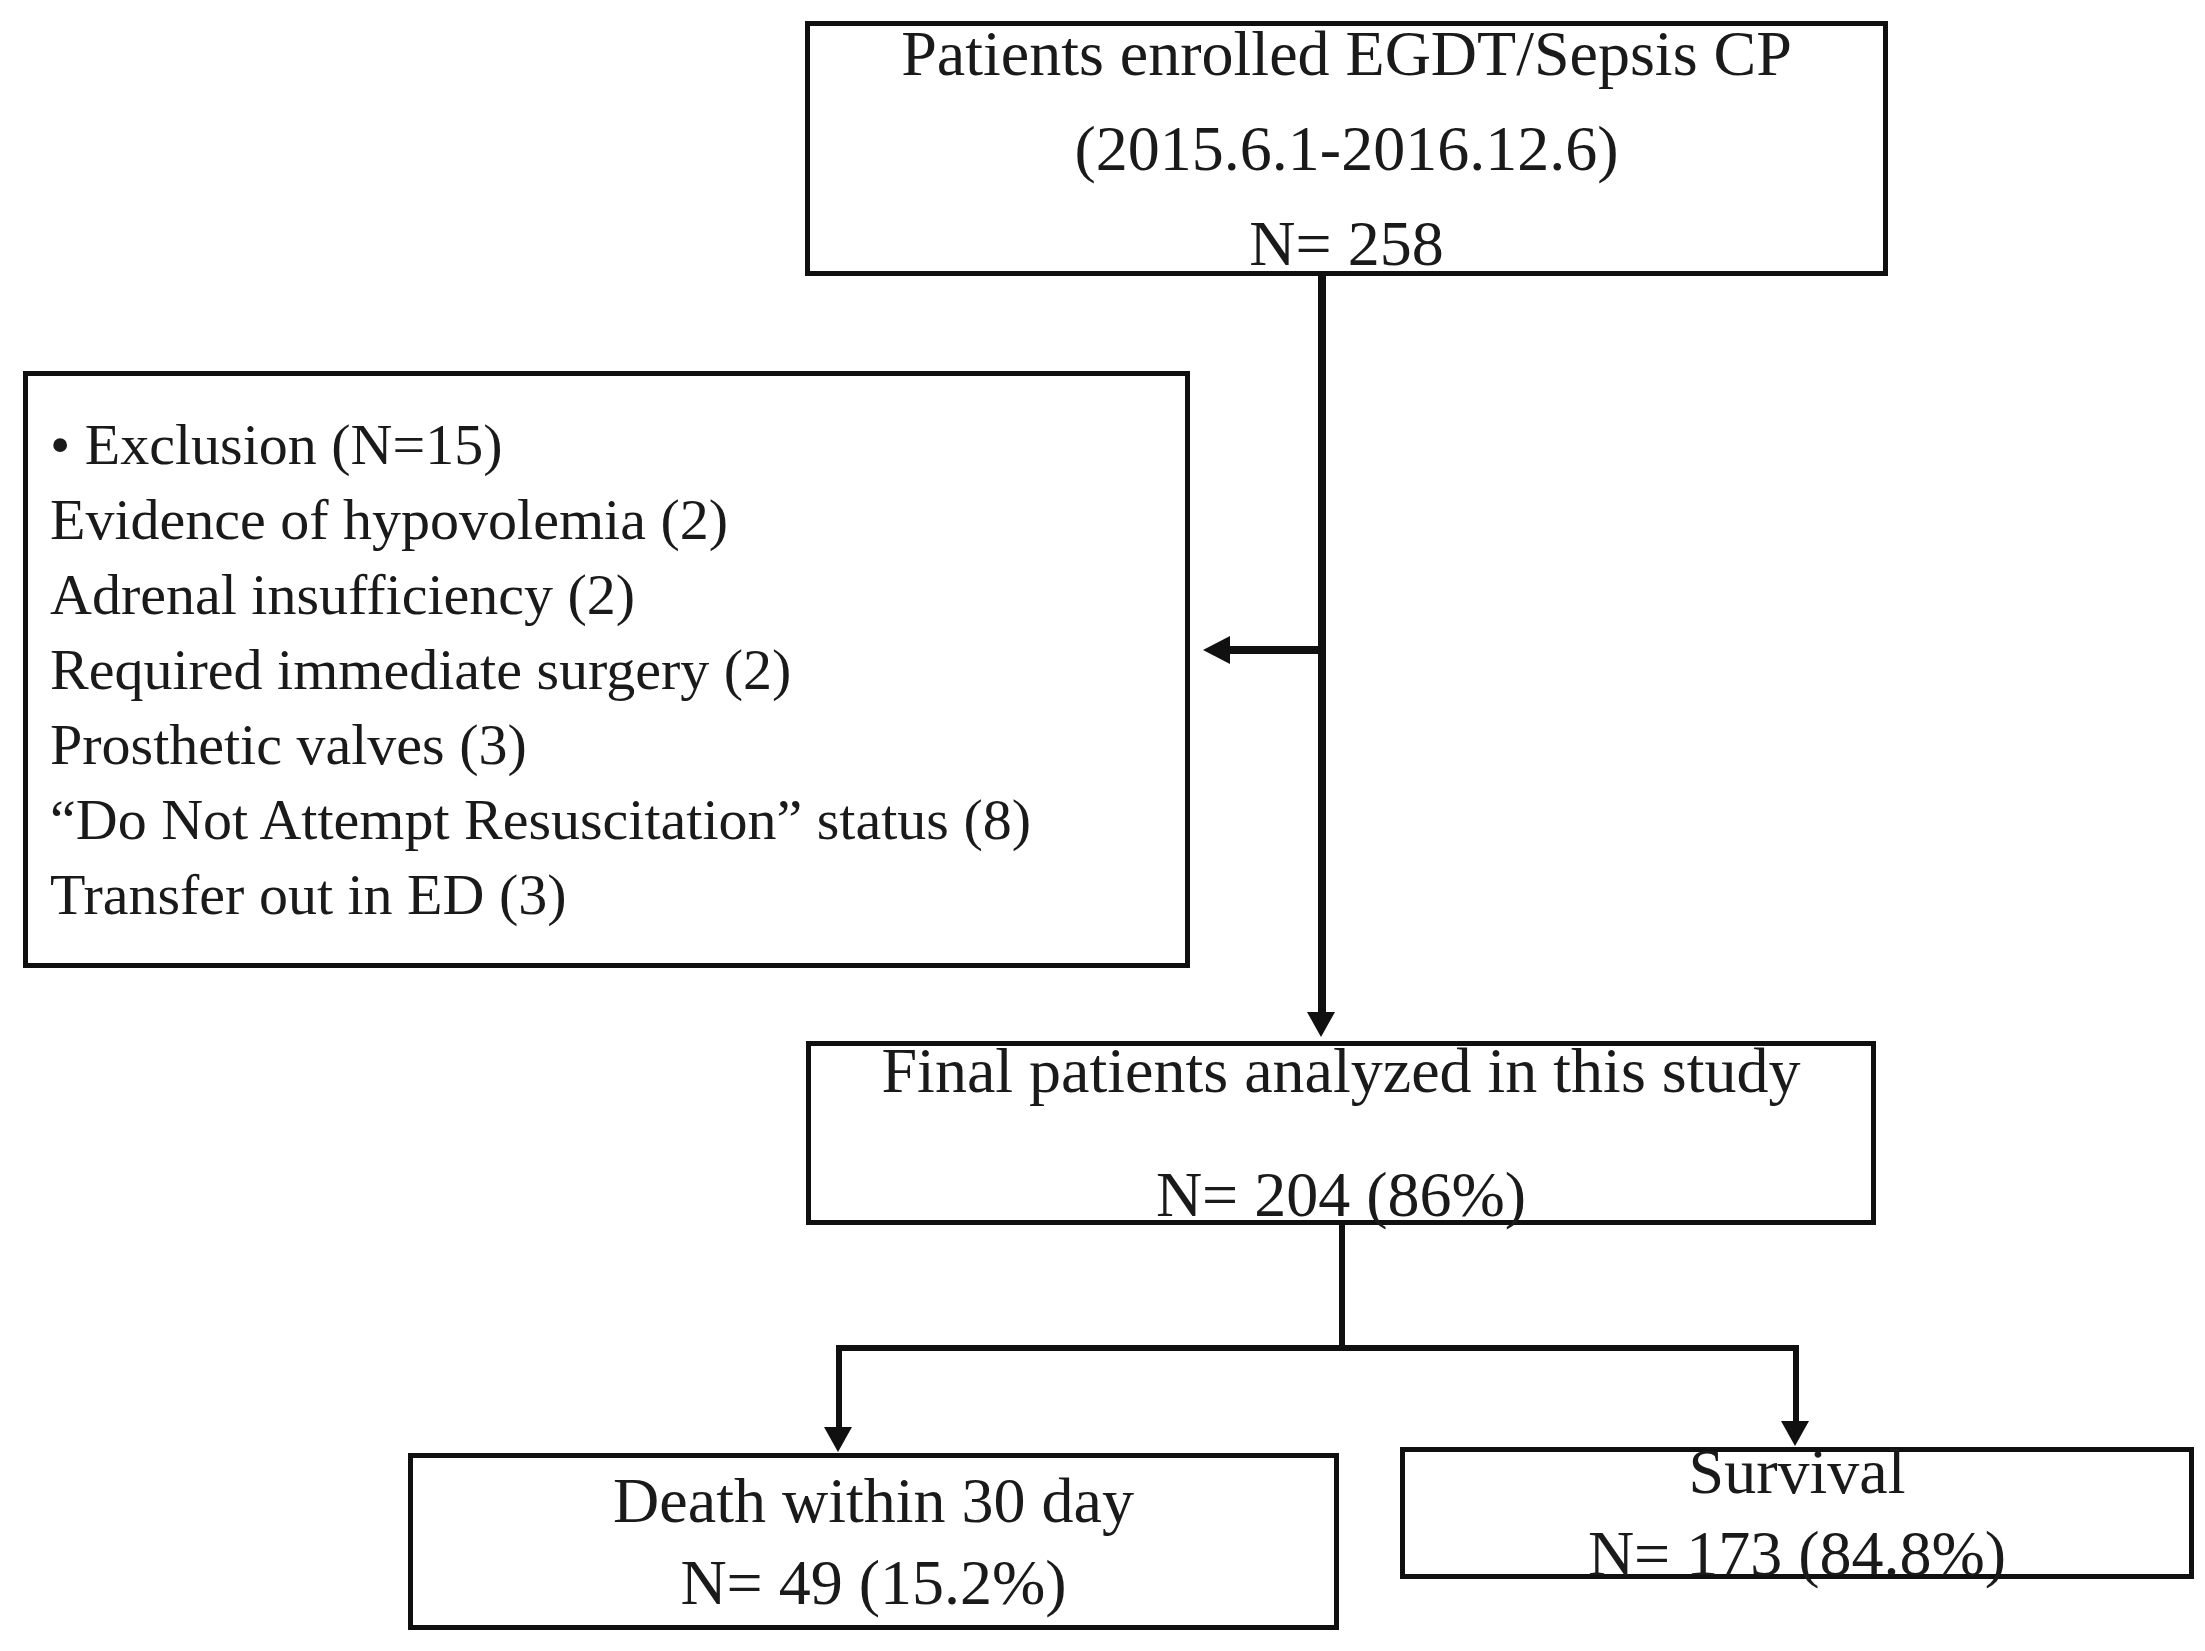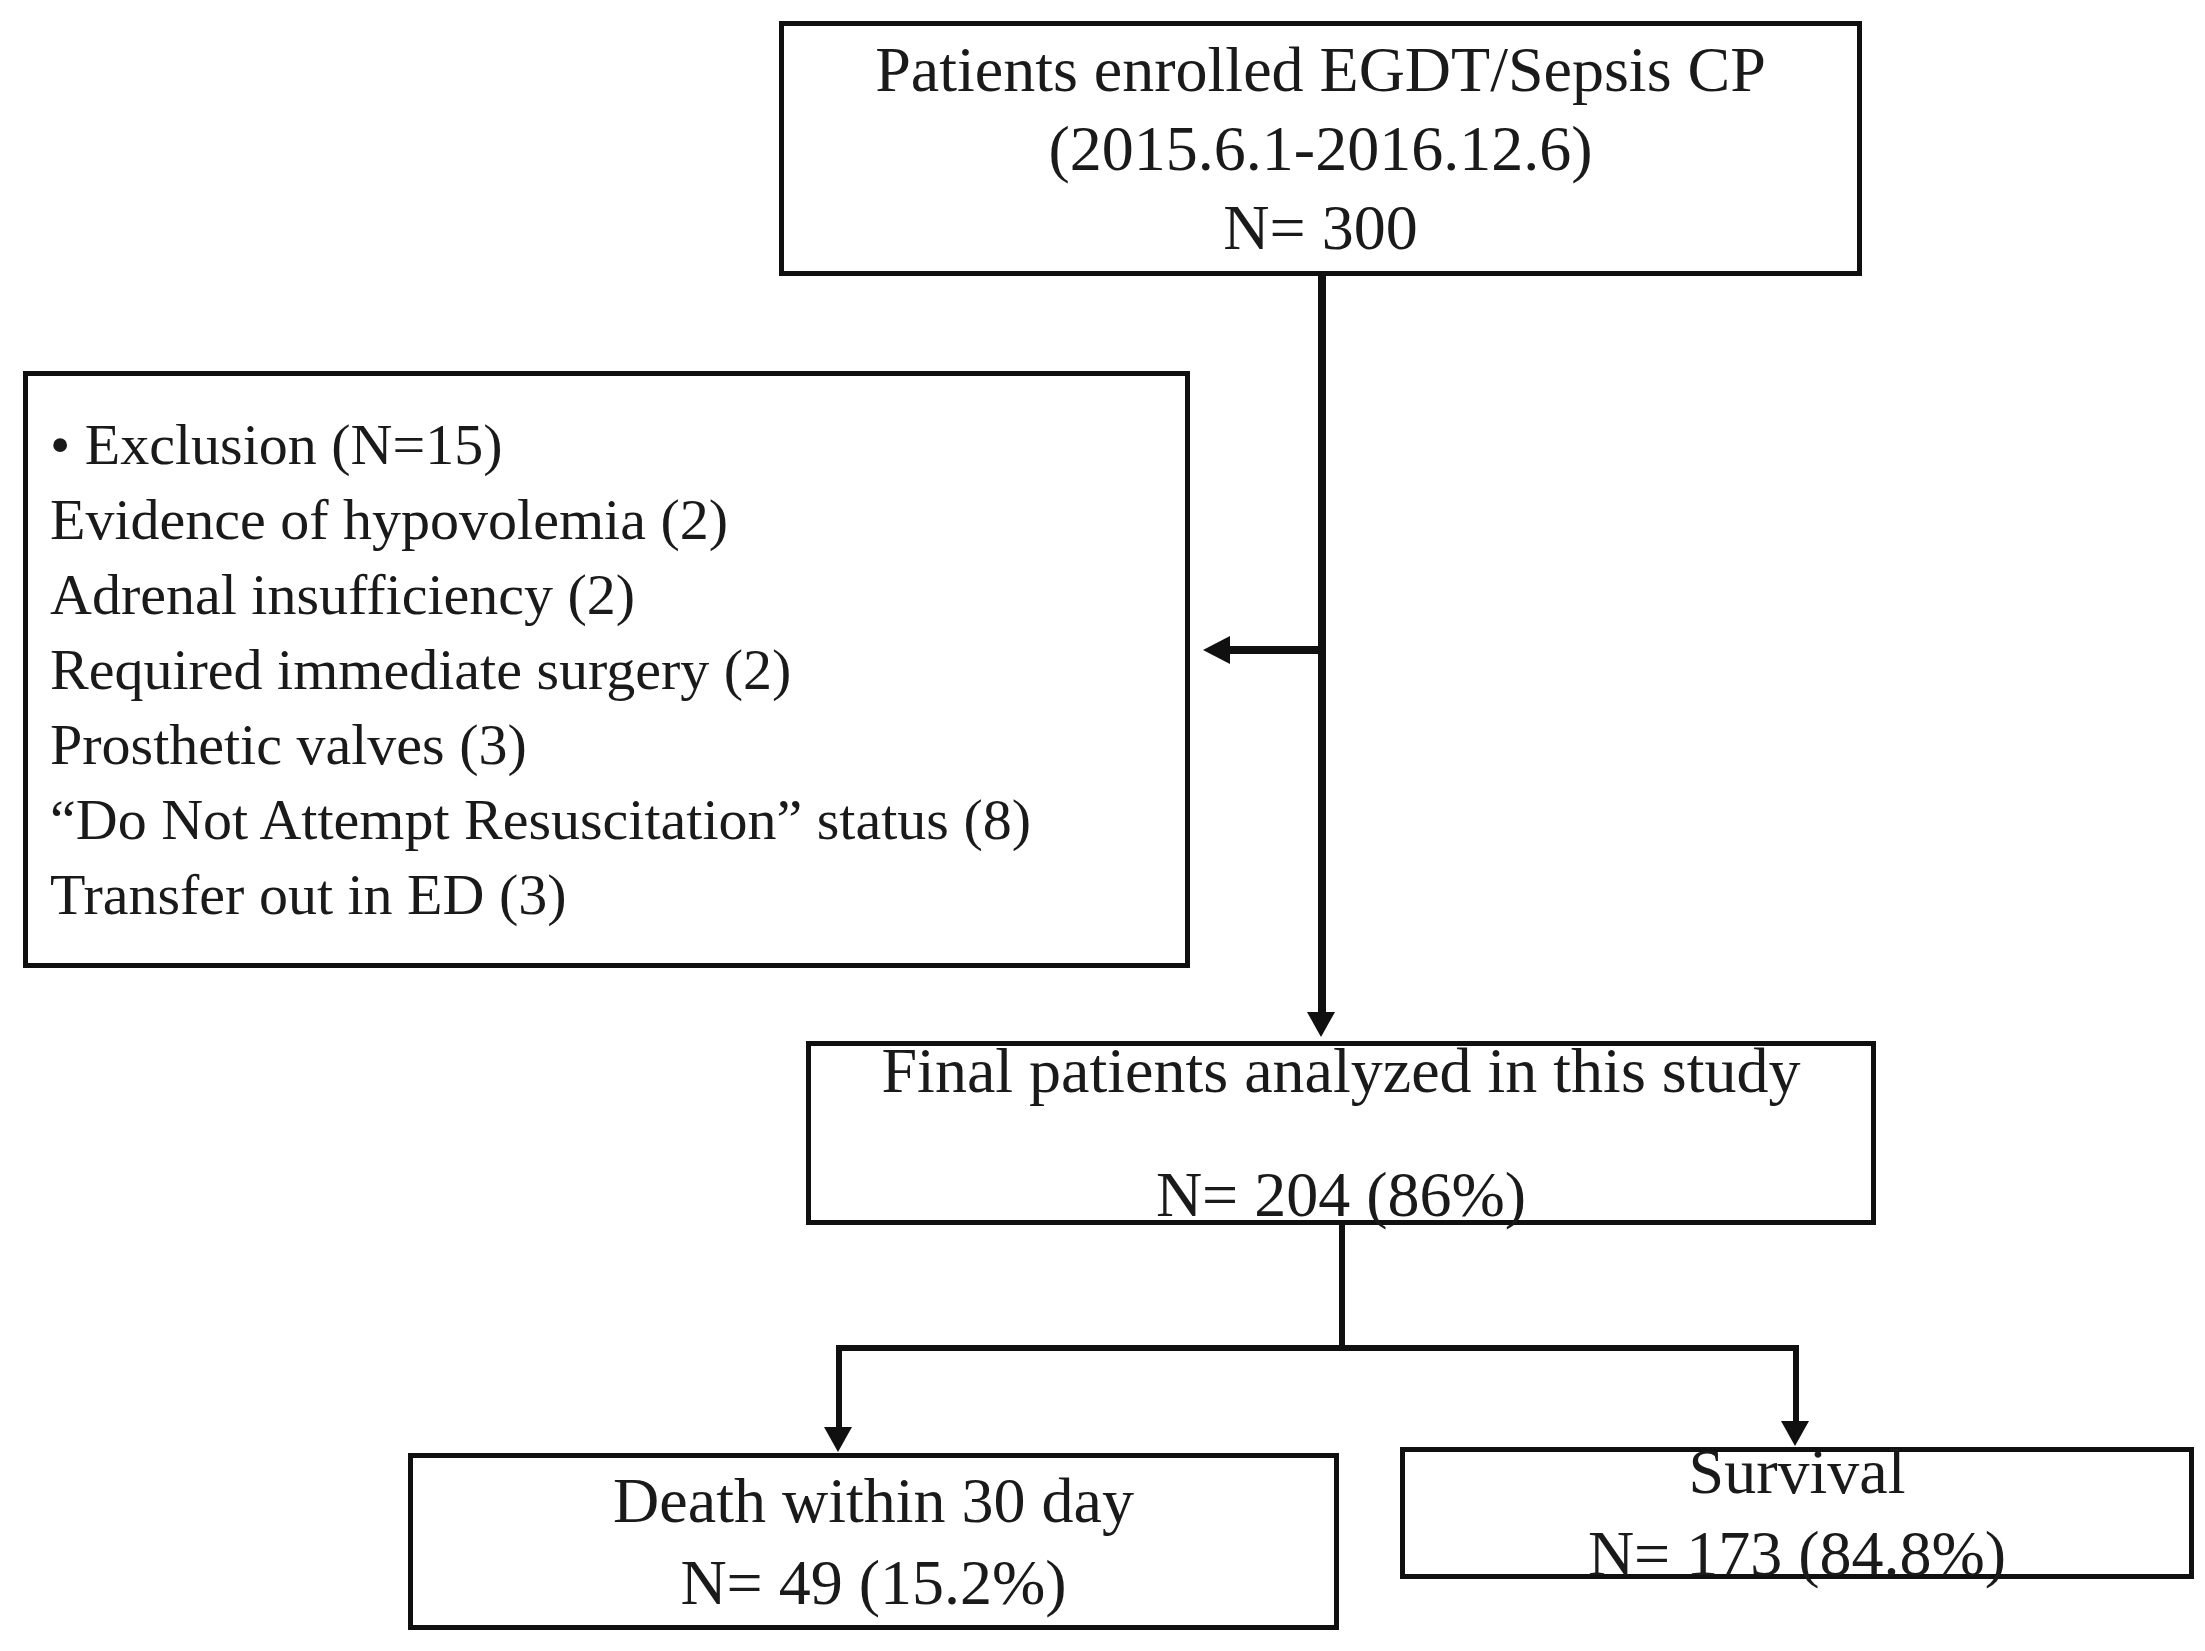--- a/index.html
+++ b/index.html
@@ -21,21 +21,21 @@
     border: 5.2px solid #101010;
     background: #ffffff;
     box-sizing: border-box;
     display: flex;
     flex-direction: column;
     justify-content: center;
   }
   .box.centered { text-align: center; align-items: center; }
   .box .bline { white-space: nowrap; }
   
-  #box-enrolled  { left: 779px; top: 21px;   width: 1083px; height: 255px; font-size: 64px; line-height: 79px; }
+  #box-enrolled  { left: 805px; top: 21px;   width: 1083px; height: 255px; font-size: 64px; line-height: 79px; gap: 16px; }
   #box-exclusion { left: 22.5px;   top: 371px;  width: 1167px; height: 597px; font-size: 58px; line-height: 75px;
                    padding-left: 22.5px; padding-right: 20px; text-align: left; }
   #box-final     { left: 806px; top: 1041px; width: 1070px; height: 184px; font-size: 64px; line-height: 82px; gap: 42px; }
   #box-death     { left: 408px;  top: 1453px; width: 931px; height: 177px; font-size: 64px; line-height: 82px; }
   #box-survival  { left: 1400px; top: 1447px; width: 794px; height: 132px; font-size: 64px; line-height: 82px; }
 
   .connector { position: absolute; background: #101010; }
   
   #line-v1        { left: 1318px; top: 276px;  width: 7.5px;  height: 740px; }
   
@@ -65,21 +65,21 @@
   #ah-survival { left: 1781px; top: 1421px; }  
 </style>
 </head>
 <body>
 
 <div id="canvas">
 
   <div class="box centered" id="box-enrolled">
     <div class="bline">Patients enrolled EGDT/Sepsis CP</div>
     <div class="bline">(2015.6.1-2016.12.6)</div>
-    <div class="bline">N= 300</div>
+    <div class="bline">N= 258</div>
   </div>
 
   <div class="box" id="box-exclusion">
     <div class="bline">• Exclusion (N=15)</div>
     <div class="bline">Evidence of hypovolemia (2)</div>
     <div class="bline">Adrenal insufficiency (2)</div>
     <div class="bline">Required immediate surgery (2)</div>
     <div class="bline">Prosthetic valves (3)</div>
     <div class="bline">“Do Not Attempt Resuscitation” status (8)</div>
     <div class="bline">Transfer out in ED (3)</div>

